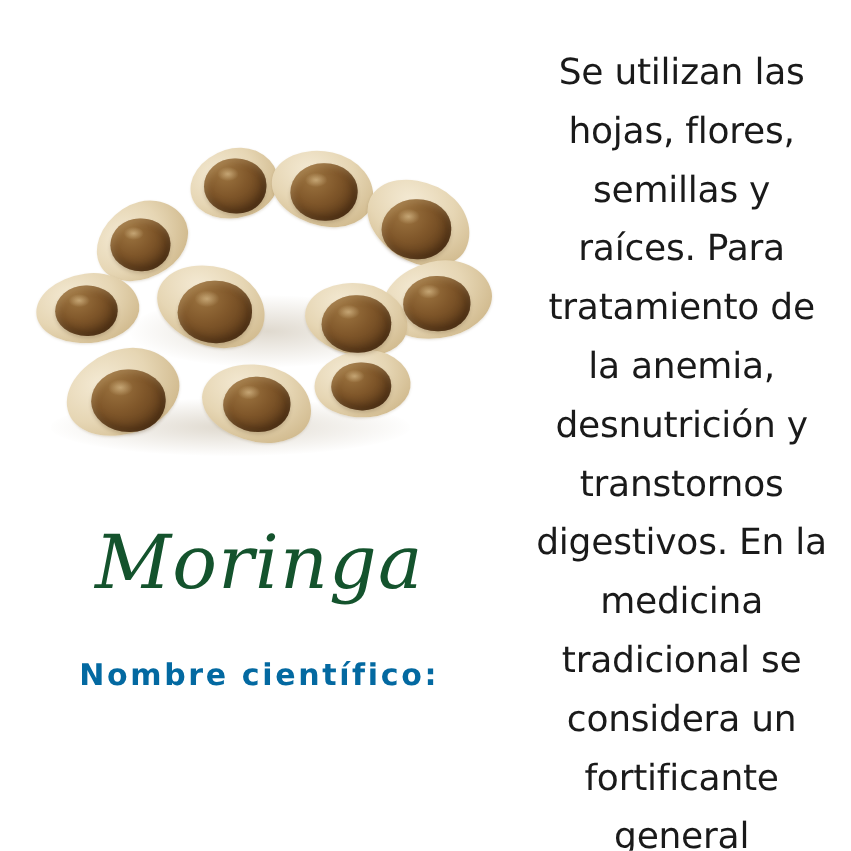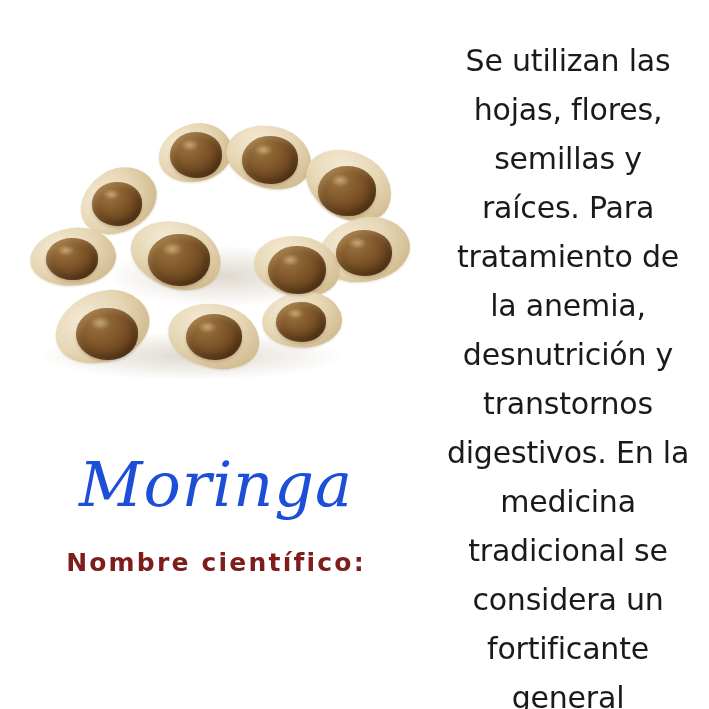--- a/index.html
+++ b/index.html
@@ -71,35 +71,34 @@
   .common-name {
     position: absolute;
     left: 0;
     top: 432px;
     width: 432px;
     text-align: center;
     font-family: "DejaVu Serif", serif;
     font-style: italic;
     font-size: 62px;
     font-weight: 400;
-    color: #1d4ed8;
+    color: #14532d;
     letter-spacing: 1px;
-    margin-top: 16px;
   }
   .sci-label {
     position: absolute;
     left: 0;
     top: 548px;
     width: 432px;
     text-align: center;
     font-family: "DejaVu Sans", sans-serif;
     font-weight: bold;
     font-size: 25px;
     letter-spacing: 2.2px;
-    color: #7f1d1d;
+    color: #0369a1;
   }
   .sci-name {
     position: absolute;
     left: 0;
     top: 588px;
     width: 432px;
     text-align: center;
     font-family: "DejaVu Serif", serif;
     font-style: italic;
     font-size: 29px;

